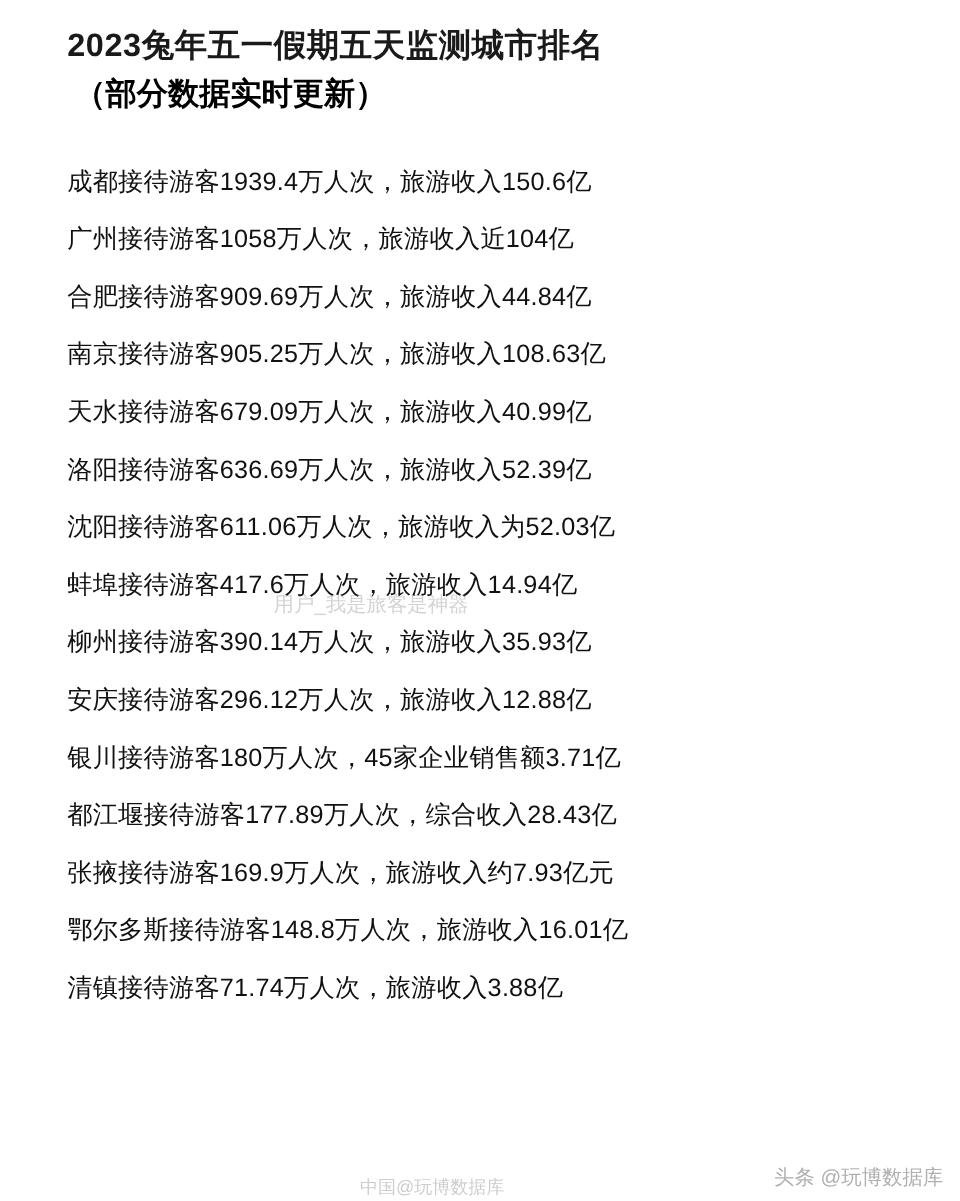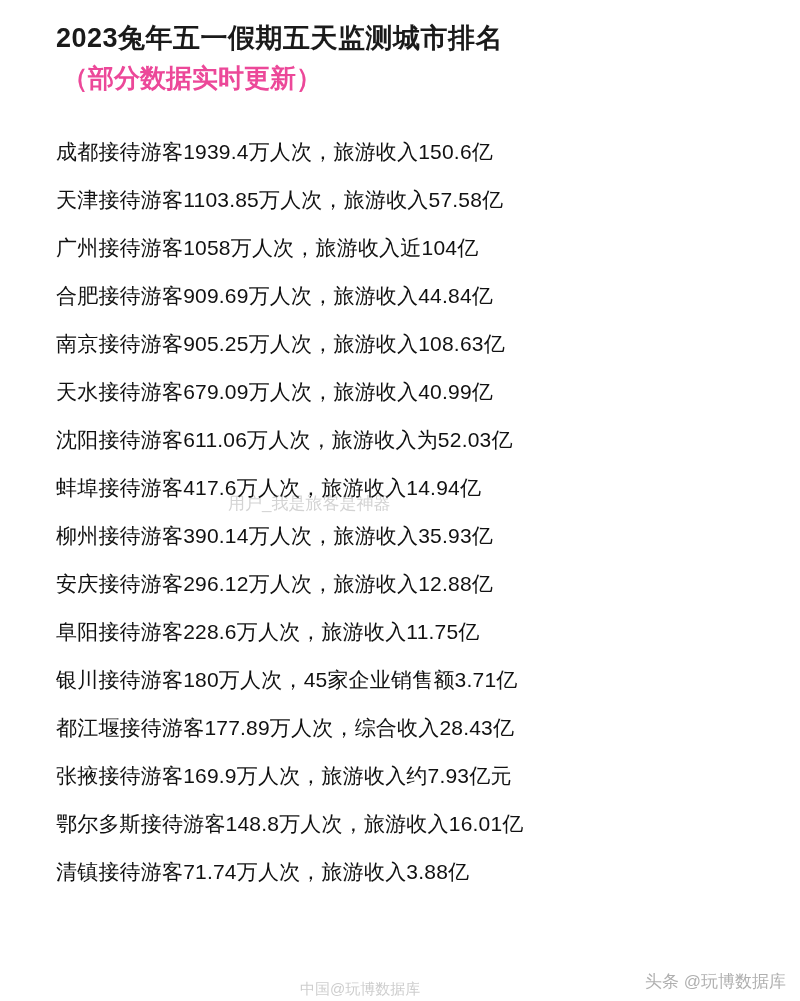--- a/index.html
+++ b/index.html
@@ -30,21 +30,21 @@
     font-size: 27px;
     font-weight: bold;
     color: #1a1a1a;
     letter-spacing: 0.5px;
     line-height: 1.5;
     white-space: nowrap;
   }
   .title-line-2 {
     font-size: 26px;
     font-weight: bold;
-    color: #ec4899;
+    color: #000000;
     line-height: 1.5;
     padding-left: 6px;
     white-space: nowrap;
   }
   .rows {
     margin-top: 30px;
     padding-left: 56px;
     padding-right: 20px;
   }
   .row {
@@ -97,30 +97,29 @@
 
 <div class="page">
 
   <div class="title-block">
     <div class="title-line-1">2023兔年五一假期五天监测城市排名</div>
     <div class="title-line-2">（部分数据实时更新）</div>
   </div>
 
   <div class="rows">
     <div class="row">成都接待游客1939.4万人次，旅游收入150.6亿</div>
-    <div class="row">天津接待游客1103.85万人次，旅游收入57.58亿</div>
     <div class="row">广州接待游客1058万人次，旅游收入近104亿</div>
     <div class="row">合肥接待游客909.69万人次，旅游收入44.84亿</div>
     <div class="row">南京接待游客905.25万人次，旅游收入108.63亿</div>
     <div class="row">天水接待游客679.09万人次，旅游收入40.99亿</div>
+    <div class="row">洛阳接待游客636.69万人次，旅游收入52.39亿</div>
     <div class="row">沈阳接待游客611.06万人次，旅游收入为52.03亿</div>
     <div class="row">蚌埠接待游客417.6万人次，旅游收入14.94亿</div>
     <div class="row">柳州接待游客390.14万人次，旅游收入35.93亿</div>
     <div class="row">安庆接待游客296.12万人次，旅游收入12.88亿</div>
-    <div class="row">阜阳接待游客228.6万人次，旅游收入11.75亿</div>
     <div class="row">银川接待游客180万人次，45家企业销售额3.71亿</div>
     <div class="row">都江堰接待游客177.89万人次，综合收入28.43亿</div>
     <div class="row">张掖接待游客169.9万人次，旅游收入约7.93亿元</div>
     <div class="row">鄂尔多斯接待游客148.8万人次，旅游收入16.01亿</div>
     <div class="row">清镇接待游客71.74万人次，旅游收入3.88亿</div>
 
   </div>
 
   <div class="wm wm-bottom-right">
     <span>头条 @玩博数据库</span>

